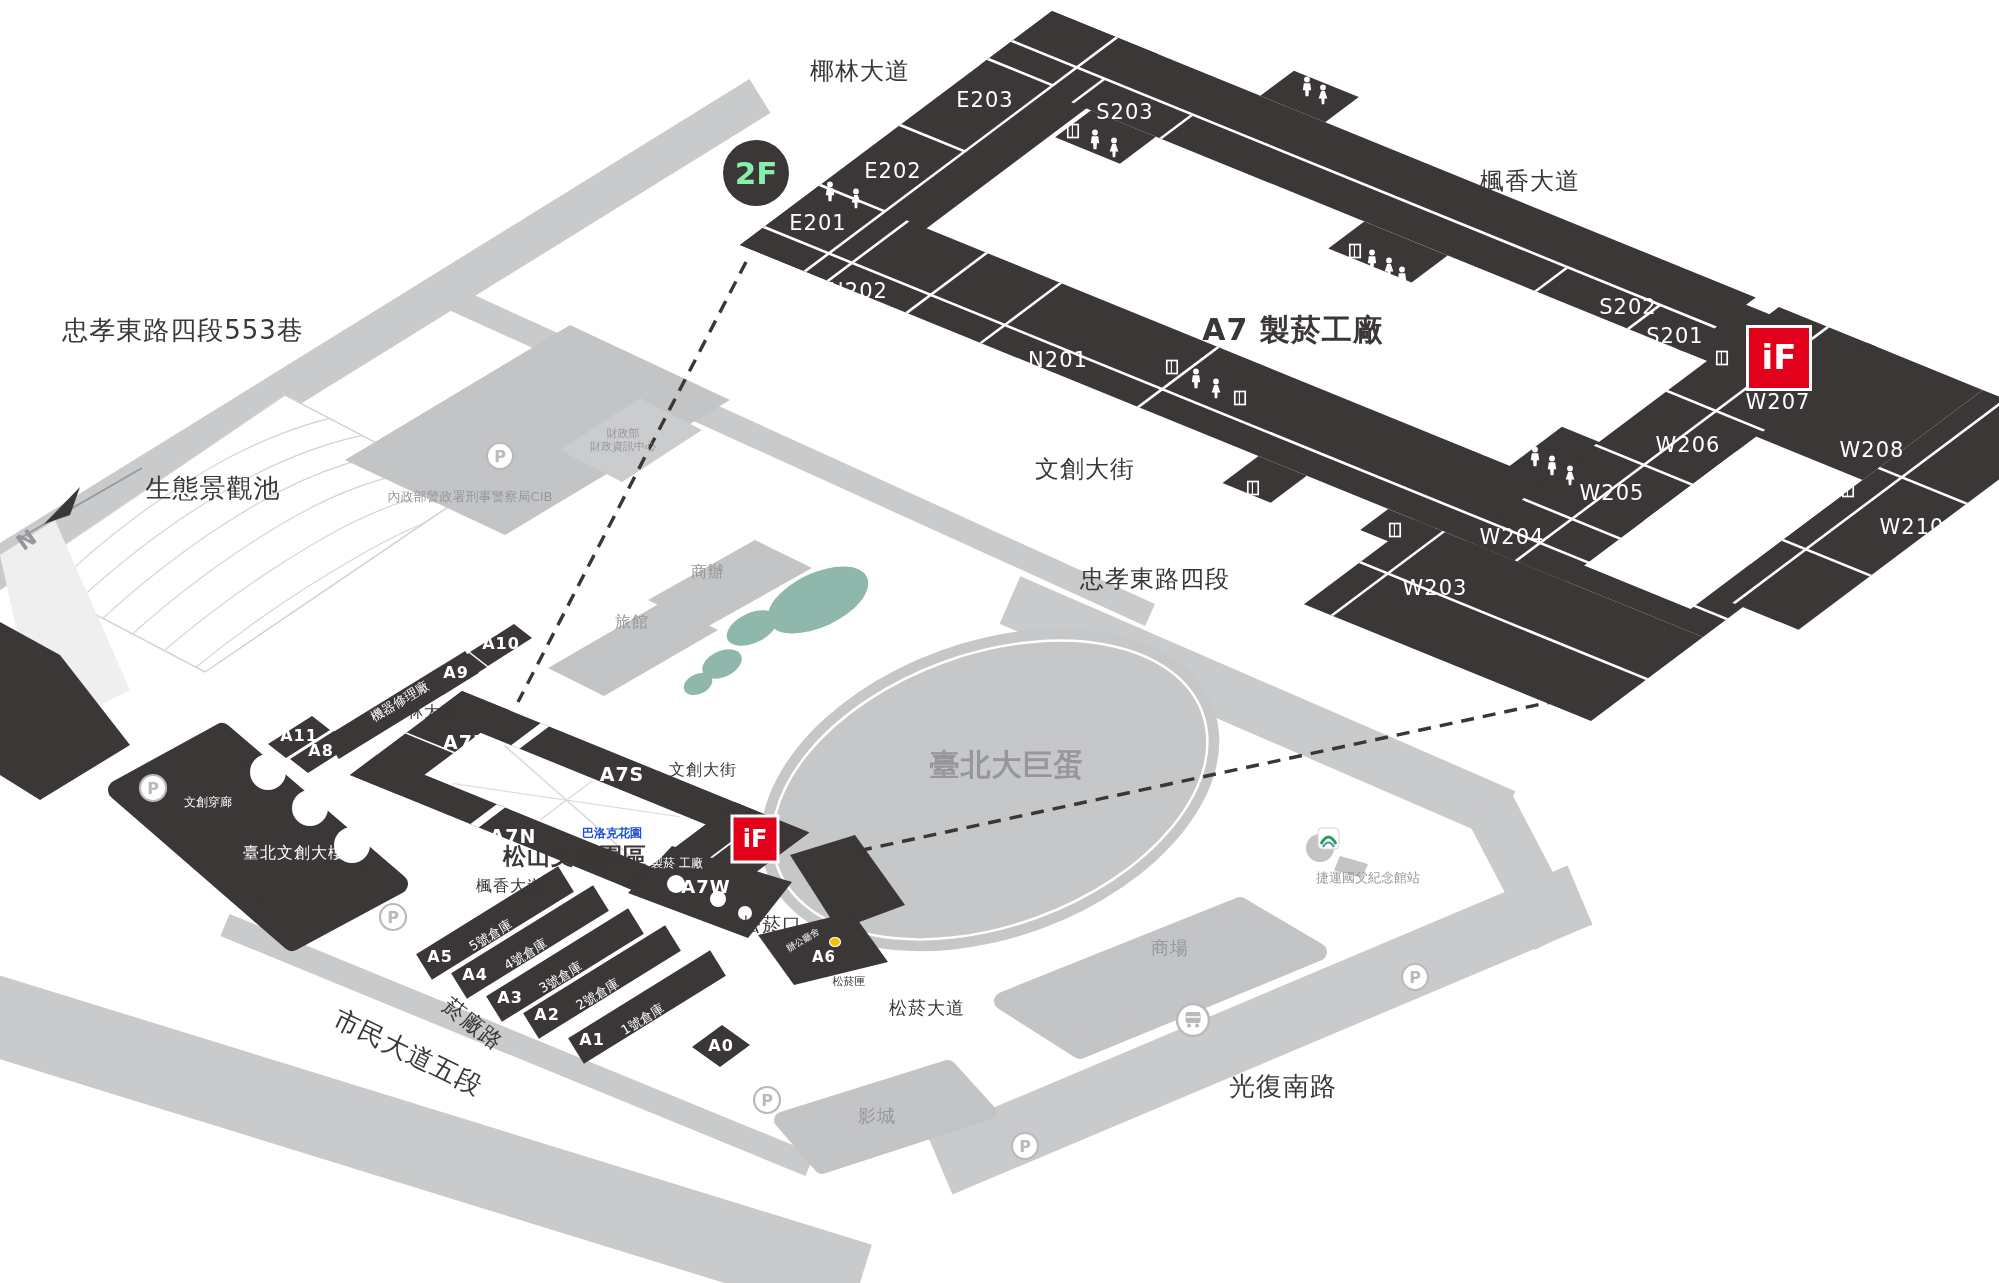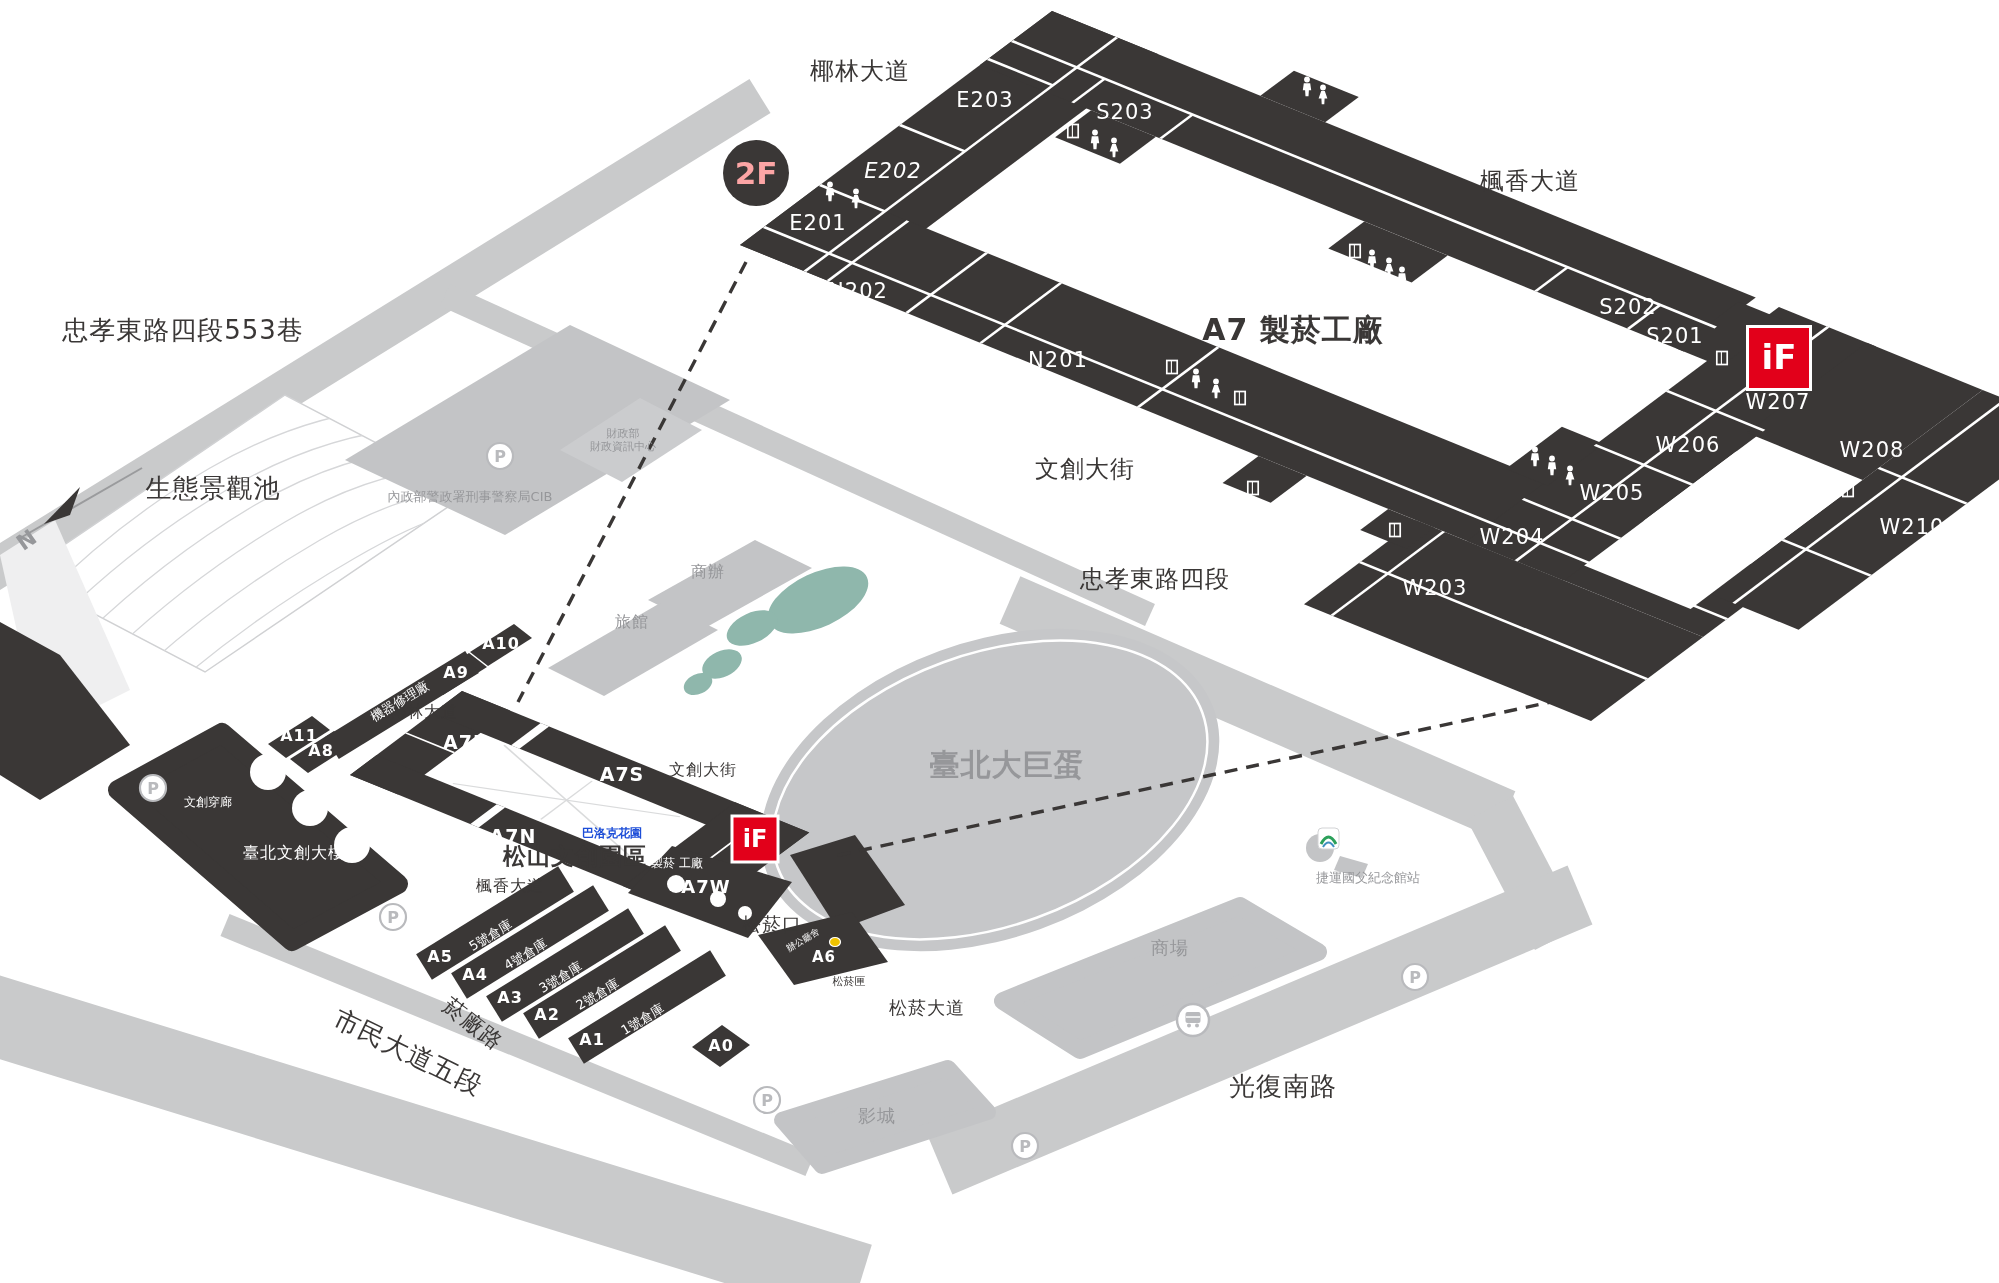--- a/index.html
+++ b/index.html
@@ -6,21 +6,21 @@
   #stage{position:relative;width:1999px;height:1283px;background:#fff;overflow:hidden;
          font-family:"DejaVu Sans","Liberation Sans",sans-serif;}
   #baselayer{position:absolute;left:0;top:0;}
   .lbl{position:absolute;transform:translate(-50%,-50%);white-space:pre-line;text-align:center;
        color:#3a3736;line-height:1.15;letter-spacing:1px;pointer-events:none;}
   .w{color:#ffffff;}
   .g{color:#96979a;}
   .lt{color:#1d4ed8;font-weight:bold;}
   .b{font-weight:bold;}
   .badge2f{position:absolute;width:66px;height:66px;border-radius:50%;background:#3a3736;
-           display:flex;align-items:center;justify-content:center;color:#fca5a5;
+           display:flex;align-items:center;justify-content:center;color:#86efac;
            font-size:31px;font-weight:bold;transform:translate(-50%,-50%);}
   .iflogo{position:absolute;background:#e2001a;display:flex;align-items:center;justify-content:center;
           color:#fff;font-weight:800;transform:translate(-50%,-50%);box-shadow:0 0 0 3px #fff;}
   .iflogo span{font-weight:800;letter-spacing:0px;transform:translateY(-1px);}
 </style>
 </head>
 <body>
 
 <div id="stage">
 
@@ -254,21 +254,21 @@
 <div class="badge2f" style="left:756px;top:173px;">
       <span>2F</span>
     </div>
 <div class="lbl" style="left:860px;top:72px;font-size:24px;">椰林大道</div>
 <div class="lbl" style="left:1530px;top:182px;font-size:24px;">楓香大道</div>
 <div class="lbl" style="left:1085px;top:470px;font-size:24px;">文創大街</div>
 <div class="lbl" style="left:1155px;top:580px;font-size:24px;">忠孝東路四段</div>
 <div class="lbl b" style="left:1293px;top:330px;font-size:30px;">A7 製菸工廠</div>
 
 <div class="lbl w" style="left:818px;top:223px;font-size:21px;">E201</div>
-<div class="lbl w" style="left:893px;top:171px;font-size:21px;font-style:italic;">E202</div>
+<div class="lbl w" style="left:893px;top:171px;font-size:21px;">E202</div>
 <div class="lbl w" style="left:985px;top:100px;font-size:21px;">E203</div>
 <div class="lbl w" style="left:1125px;top:112px;font-size:21px;">S203</div>
 <div class="lbl w" style="left:858px;top:291px;font-size:21px;">N202</div>
 <div class="lbl w" style="left:1058px;top:360px;font-size:21px;">N201</div>
 <div class="lbl w" style="left:1628px;top:307px;font-size:21px;">S202</div>
 <div class="lbl w" style="left:1675px;top:336px;font-size:21px;">S201</div>
 <div class="lbl w" style="left:1778px;top:402px;font-size:21px;">W207</div>
 <div class="lbl w" style="left:1688px;top:445px;font-size:21px;">W206</div>
 <div class="lbl w" style="left:1872px;top:450px;font-size:21px;">W208</div>
 <div class="lbl w" style="left:1612px;top:493px;font-size:21px;">W205</div>

